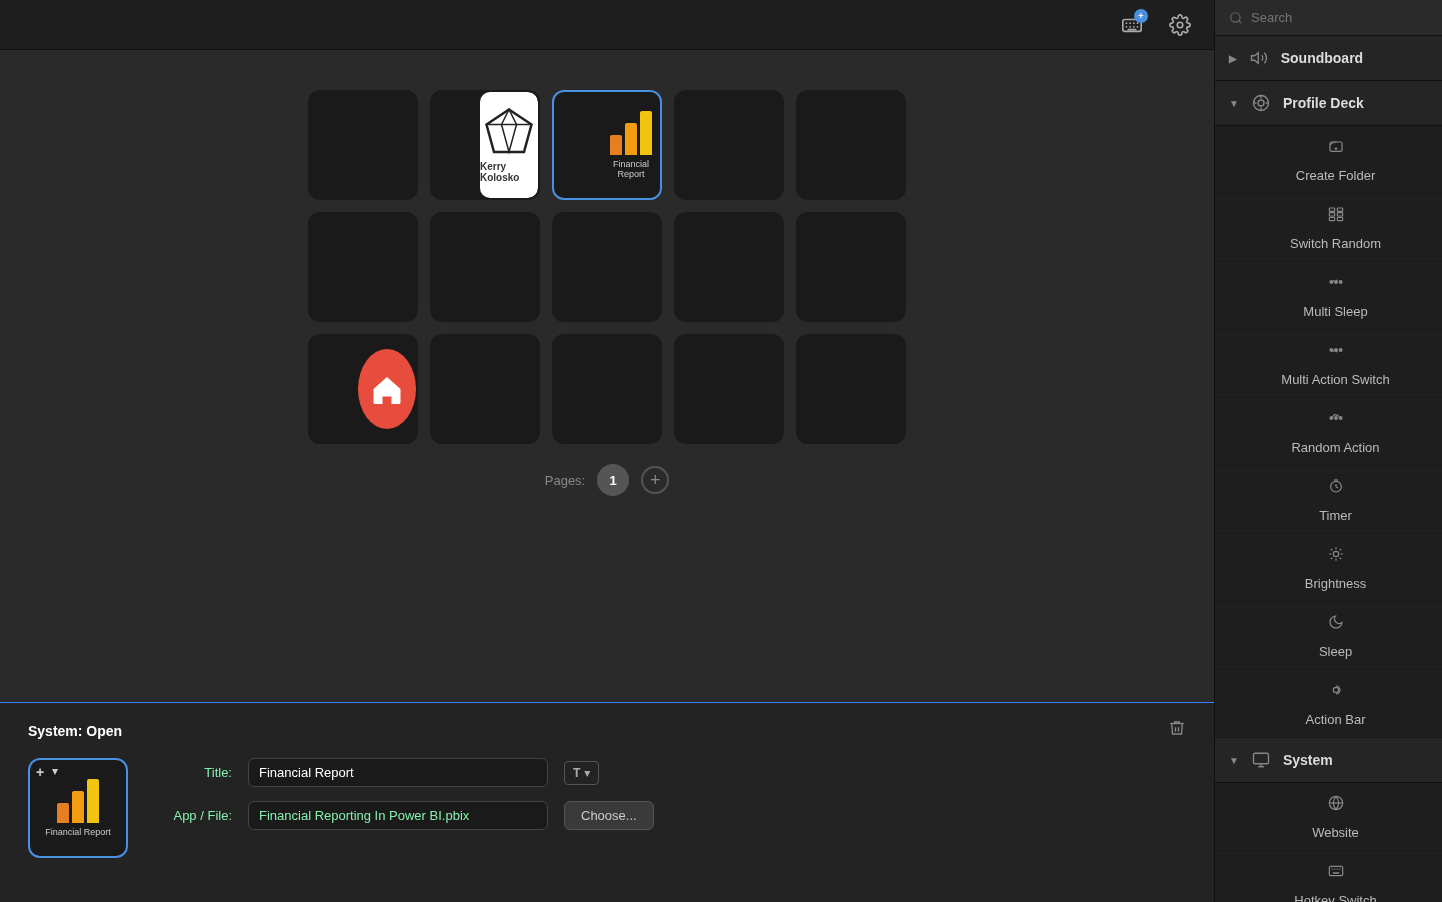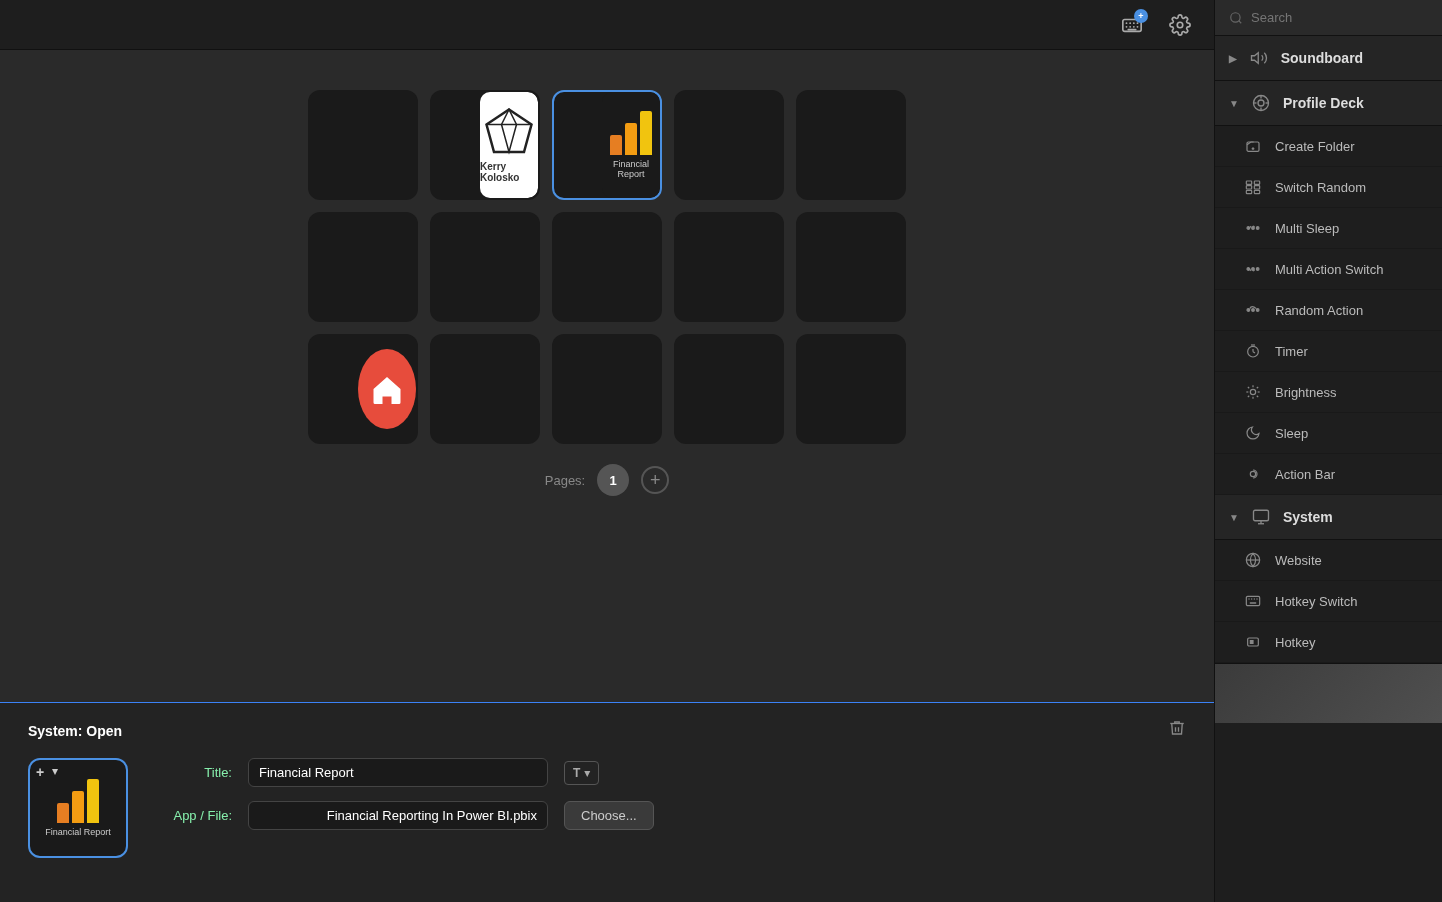--- a/index.html
+++ b/index.html
@@ -296,24 +296,23 @@
       font-size: 13px;
       max-width: 300px;
     }
 
     .form-input-wide {
       flex: 1;
       background: #1a1a1a;
       border: 1px solid #444;
       border-radius: 6px;
       padding: 6px 10px;
-      color: #ffffff;
+      color: #86efac;
       font-size: 13px;
       max-width: 300px;
-      text-align: right;
     }
 
     .format-btn {
       background: none;
       border: 1px solid #555;
       border-radius: 4px;
       color: #aaa;
       padding: 4px 8px;
       cursor: pointer;
       display: flex;
@@ -408,20 +407,21 @@
     .sidebar-item {
       display: flex;
       align-items: center;
       gap: 12px;
       padding: 10px 14px 10px 28px;
       cursor: pointer;
       font-size: 13px;
       color: #bbb;
       border-bottom: 1px solid #191919;
       transition: background 0.1s;
+      flex-direction: column;
     }
 
     .sidebar-item-icon {
       width: 20px;
       height: 20px;
       display: flex;
       align-items: center;
       justify-content: center;
       font-size: 14px;
       color: #888;

